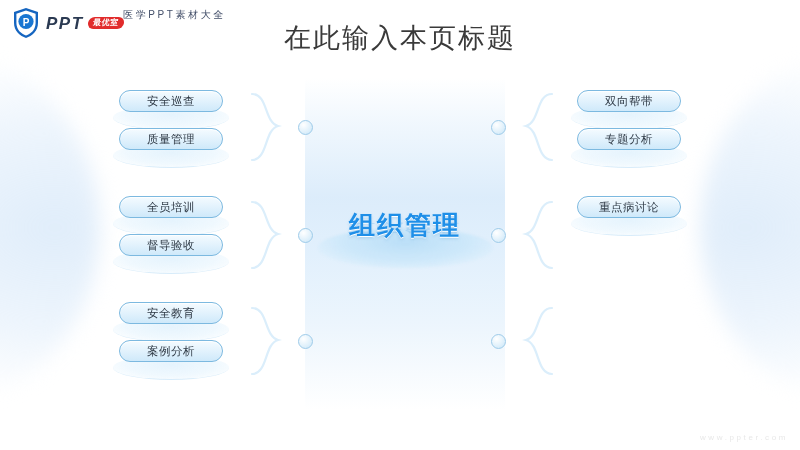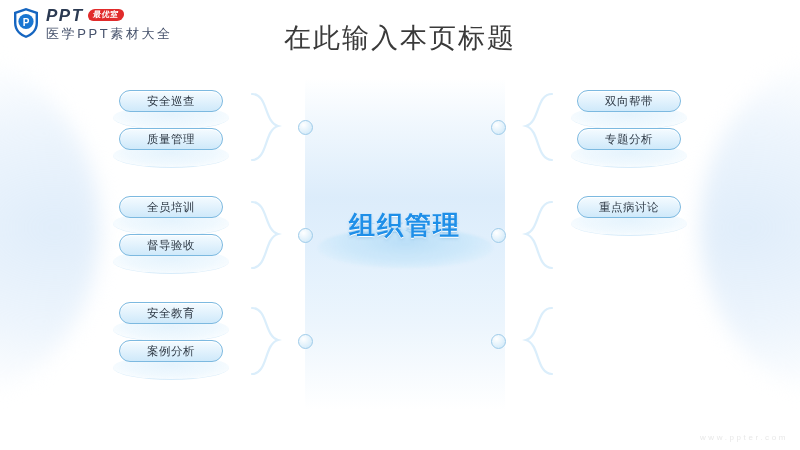--- a/index.html
+++ b/index.html
@@ -56,21 +56,21 @@
     align-items: center;
     height: 34px;
   }
   .logo-shield {
     width: 28px; height: 32px;
     margin-right: 6px;
     flex: 0 0 auto;
   }
   .logo-textblock {
     display: flex;
-    flex-direction: column;
+    flex-direction: row;
     justify-content: center;
     height: 32px;
   }
   .logo-row1 {
     display: flex;
     align-items: center;
   }
   .logo-ppt {
     font-size: 17px;
     font-weight: bold;
@@ -85,21 +85,21 @@
     color: #ffffff;
     font-size: 8px;
     font-weight: bold;
     padding: 2px 5px 2px 5px;
     border-radius: 7px;
     line-height: 1;
     letter-spacing: 0.5px;
     transform: skewX(-8deg);
   }
   .logo-sub {
-    font-size: 13px;
+    font-size: 10px;
     color: #44506a;
     letter-spacing: 2.6px;
     margin-top: 3px;
     line-height: 1;
     white-space: nowrap;
   }
 
   
   .page-title {
     position: absolute;

